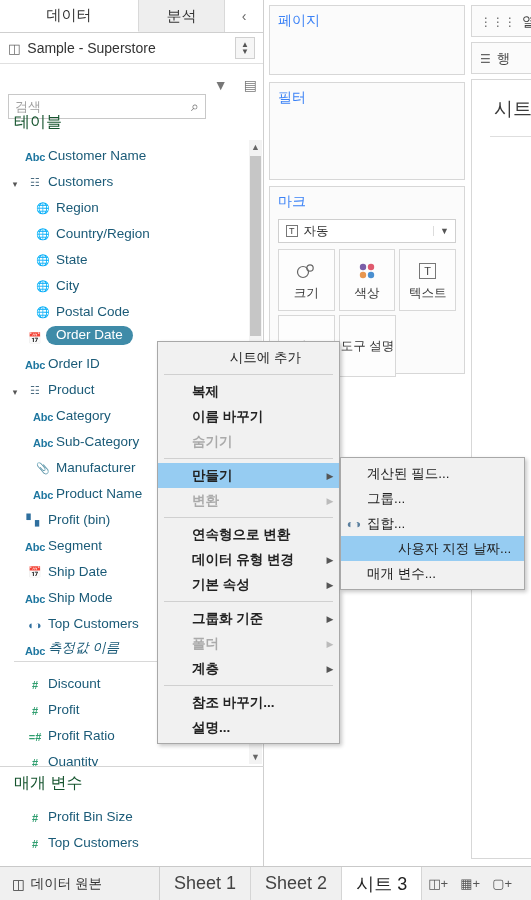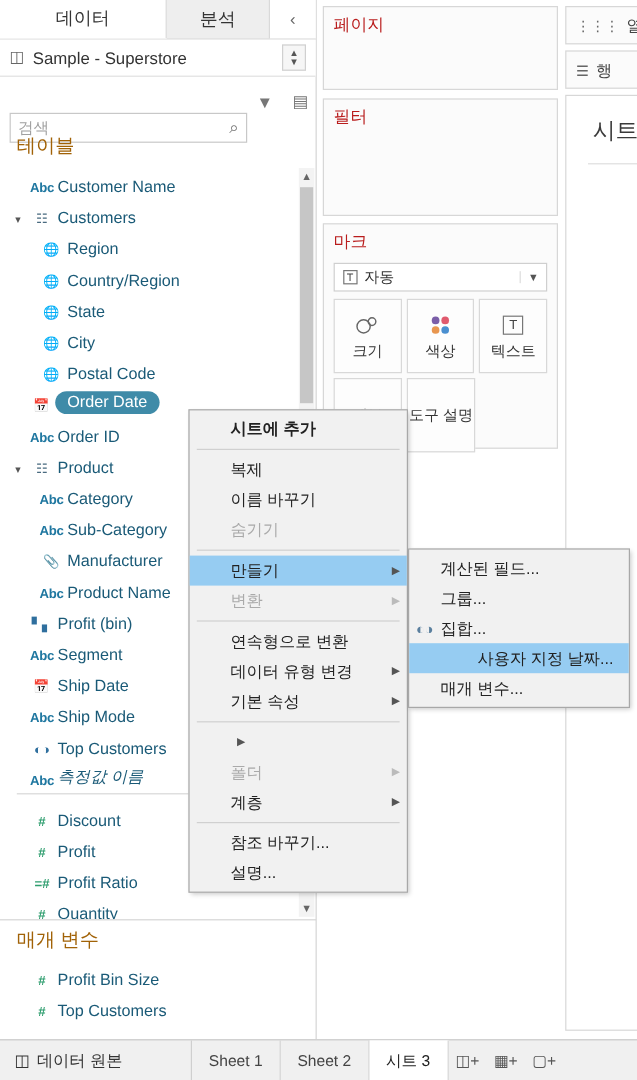--- a/index.html
+++ b/index.html
@@ -48,21 +48,21 @@
   }
   .search-box input {
     flex: 1; border: none; outline: none; font-size: 13px; color: #333;
     font-family: inherit; background: transparent;
   }
   .search-box input::placeholder { color: #a0a0a0; }
   .tool-ico { color: #777; font-size: 14px; cursor: pointer; }
   .sep-v { width:1px; height:16px; background:#d5d5d5; }
 
   .tree { position: absolute; left:0; top: 106px; width: 264px; height: 660px; overflow: hidden; }
-  .section-title { font-size: 16px; color: #a16207; padding: 6px 0 4px 14px; }
+  .section-title { font-size: 16px; color: #14532d; padding: 6px 0 4px 14px; }
   .fld {
     height: 26px; display: flex; align-items: flex-end; font-size: 13.5px; color: #16526d;
     padding-left: 8px; white-space: nowrap;
   }
   .fld .caret { width: 14px; color:#555; font-size:9px; text-align:center; }
   .fld .ico { width: 26px; text-align: center; font-size: 11px; flex: 0 0 26px; }
   .fld .nm { color: #1a5a77; }
   .fld.indent1 { padding-left: 30px; }
   .ico-abc { color: #1f77a0; font-size: 9.5px; font-weight: bold; letter-spacing: -.2px; }
   .ico-geo { color: #3b84a8; font-size: 13px; }
@@ -84,21 +84,21 @@
   }
   .tree-scroll .arrow { height: 14px; text-align:center; font-size:9px; color:#666; line-height:14px; }
   .tree-scroll .thumb { position:absolute; left:1px; top:16px; width:11px; height:180px; background:#c6c6c6; }
   .params { position: absolute; left:0; top: 766px; width: 264px; border-top: 1px solid #d5d5d5; }
 
   
   #right { position: absolute; left: 264px; top: 0; right: 0; height: 866px; background: #ffffff; }
   .card {
     position: absolute; border: 1px solid #d7d7d7; background: #fbfbfb;
   }
-  .card .hdr { font-size: 14px; color: #b91c1c; padding: 6px 8px; }
+  .card .hdr { font-size: 14px; color: #3b82f6; padding: 6px 8px; }
   #card-pages { left: 5px; top: 5px; width: 196px; height: 70px; }
   #card-filters { left: 5px; top: 82px; width: 196px; height: 98px; }
   #card-marks { left: 5px; top: 186px; width: 196px; height: 188px; }
   #card-cols { left: 207px; top: 5px; width: 320px; height: 32px; background:#fbfbfb; }
   #card-rows { left: 207px; top: 42px; width: 320px; height: 32px; background:#fbfbfb; }
   #sheet-area { position:absolute; left: 207px; top: 79px; width: 320px; height: 780px; border:1px solid #d7d7d7; background:#fff; }
   .shelf-label { display:flex; align-items:center; gap:6px; padding: 7px 8px; font-size:13.5px; color:#444; }
   .mark-type {
     margin: 2px 8px 6px 8px; height: 24px; border: 1px solid #cfcfcf; background:#fff;
     display:flex; align-items:center; font-size: 12.5px; color:#333;
@@ -123,34 +123,34 @@
     position: absolute; background: #f1f1f1; border: 1px solid #a8a8a8;
     box-shadow: 2px 2px 4px rgba(0,0,0,.22); font-size: 13.5px; color: #222;
     padding: 3px 0;
   }
   #ctx-menu { left: 157px; top: 341px; width: 183px; }
   #sub-menu  { left: 340px; top: 457px; width: 185px; }
   .mi { height: 25px; display:flex; align-items:center; cursor: default; }
   .mi .mi-ico { width: 26px; text-align:center; font-size:12px; color:#5a7f9e; }
   .mi .mi-lbl { flex:1; }
   .mi .mi-arrow { width: 18px; text-align:center; font-size: 9px; color:#555; }
-  .mi.bold { font-weight: bold; padding-left: 34px; }
-  .mi.pad { padding-left: 34px; }
+  .mi.bold { font-weight: normal; padding-left: 34px; text-align: center; }
+  .mi.pad { padding-left: 34px; font-weight: bold; }
   .mi.disabled { color: #aaa; }
   .mi.disabled .mi-arrow { color:#bbb; }
   .mi.hl { background: #96ccf2; gap: 31px; }
   .mi-sep { height:1px; background:#d0d0d0; margin: 4px 6px; }
 
   
   #bottom {
     position: absolute; left:0; bottom:0; width: 531px; height: 34px;
     background: #f0f0f0; border-top: 1px solid #c9c9c9; display:flex; align-items:stretch;
   }
   .b-ds { width: 160px; display:flex; align-items:center; gap:6px; padding-left: 12px; font-size:13.5px; color:#333; border-right:1px solid #cfcfcf; }
-  .b-tab { padding: 0 14px; display:flex; align-items:center; font-size:13px; color:#444; border-right:1px solid #d5d5d5; }
+  .b-tab { padding: 0 14px; display:flex; align-items:center; font-size:18px; color:#444; border-right:1px solid #d5d5d5; }
   .b-tab.active { background:#fff; color:#222; }
   .b-ico { width: 32px; display:flex; align-items:center; justify-content:center; color:#555; font-size:13px; }
 </style>
 </head>
 <body>
 
 <div id="app">
 
   <div id="left-pane">
 
@@ -434,20 +434,21 @@
     <div class="mi pad">
       <span class="mi-lbl">데이터 유형 변경</span>
       <span class="mi-arrow">▶</span>
     </div>
     <div class="mi pad">
       <span class="mi-lbl">기본 속성</span>
       <span class="mi-arrow">▶</span>
     </div>
     <div class="mi-sep"></div>
     <div class="mi pad">
+      <span class="mi-lbl">그룹화 기준</span>
       <span class="mi-arrow">▶</span>
     </div>
     <div class="mi pad disabled">
       <span class="mi-lbl">폴더</span>
       <span class="mi-arrow">▶</span>
     </div>
     <div class="mi pad">
       <span class="mi-lbl">계층</span>
       <span class="mi-arrow">▶</span>
     </div>

